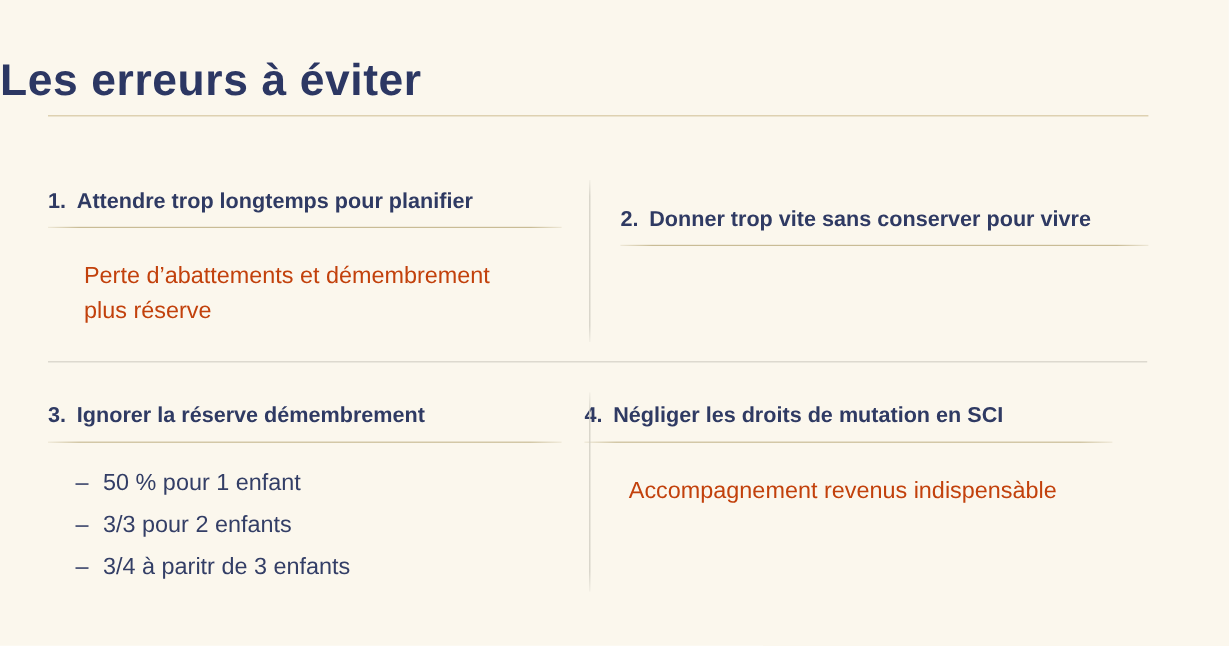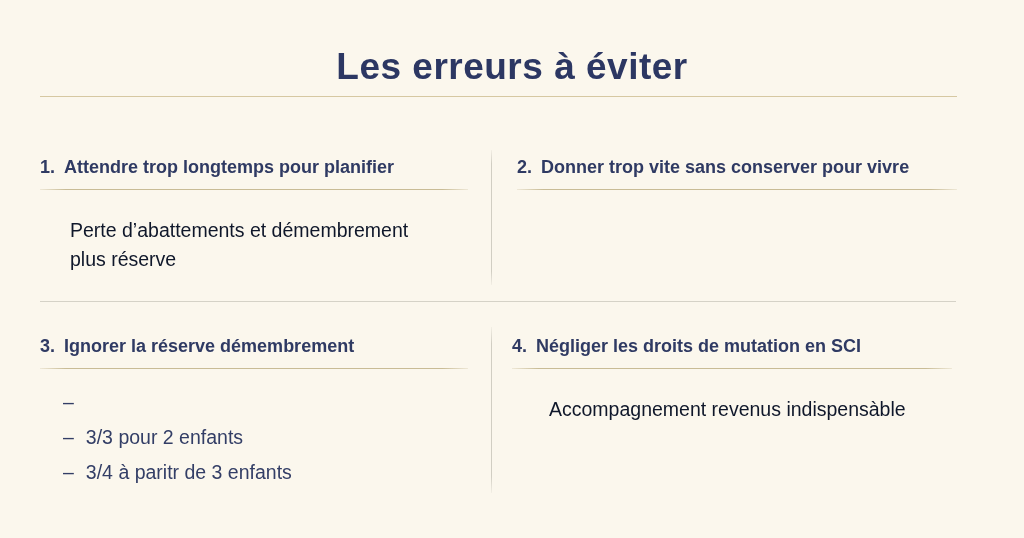--- a/index.html
+++ b/index.html
@@ -9,56 +9,55 @@
   }
   .slide {
     position: relative;
     width: 1024px; height: 538px;
     background: #fbf7ed;
     color: #2f3a63;
   }
   .page-title {
     position: absolute;
     top: 46px; left: 0; width: 100%;
-    text-align: center;
     font-size: 37px;
     font-weight: bold;
     letter-spacing: 0.5px;
     color: #2c3763;
   }
   .title-rule {
     position: absolute;
     top: 96px; left: 40px;
     width: 917px; height: 1px;
     background: #d6c8a2;
   }
   .cell { position: absolute; }
   .cell-1 { left: 40px;  top: 155px; width: 428px; }
-  .cell-2 { left: 517px; top: 155px; width: 440px; }
+  .cell-2 { left: 517px; top: 170px; width: 440px; }
   .cell-3 { left: 40px;  top: 334px; width: 428px; }
-  .cell-4 { left: 512px; top: 334px; width: 440px; }
+  .cell-4 { left: 487px; top: 334px; width: 440px; }
   .heading {
     font-size: 18px;
     font-weight: bold;
     line-height: 24px;
     white-space: nowrap;
     color: #2f3a63;
   }
   .heading .num { margin-right: 9px; }
   .h-rule {
     margin-top: 10px;
     height: 1px;
     background: linear-gradient(to right, rgba(201,188,150,0.25), #c9bc96 6%, #c9bc96 94%, rgba(201,188,150,0.25));
   }
   .body {
     margin-top: 26px;
     padding-left: 30px;
     font-size: 19.5px;
     line-height: 29px;
-    color: #0f172a;
+    color: #c2410c;
   }
   .cell-2 .body, .cell-4 .body { padding-left: 37px; }
   .bullets { margin-top: 21px; padding-left: 23px; }
   .bullet {
     display: flex;
     font-size: 19.5px;
     line-height: 24px;
     margin-bottom: 11px;
     color: #333e66;
   }
@@ -104,20 +103,21 @@
   </div>
 
   <div class="cell cell-3">
     <div class="heading">
       <span class="num">3.</span><span>Ignorer la réserve démembrement</span>
     </div>
     <div class="h-rule"></div>
     <div class="bullets">
       <div class="bullet">
         <span class="dash">–</span>
+        <span>50 % pour 1 enfant</span>
       </div>
       <div class="bullet">
         <span class="dash">–</span>
         <span>3/3 pour 2 enfants</span>
       </div>
       <div class="bullet">
         <span class="dash">–</span>
         <span>3/4 à paritr de 3 enfants</span>
       </div>
     </div>

